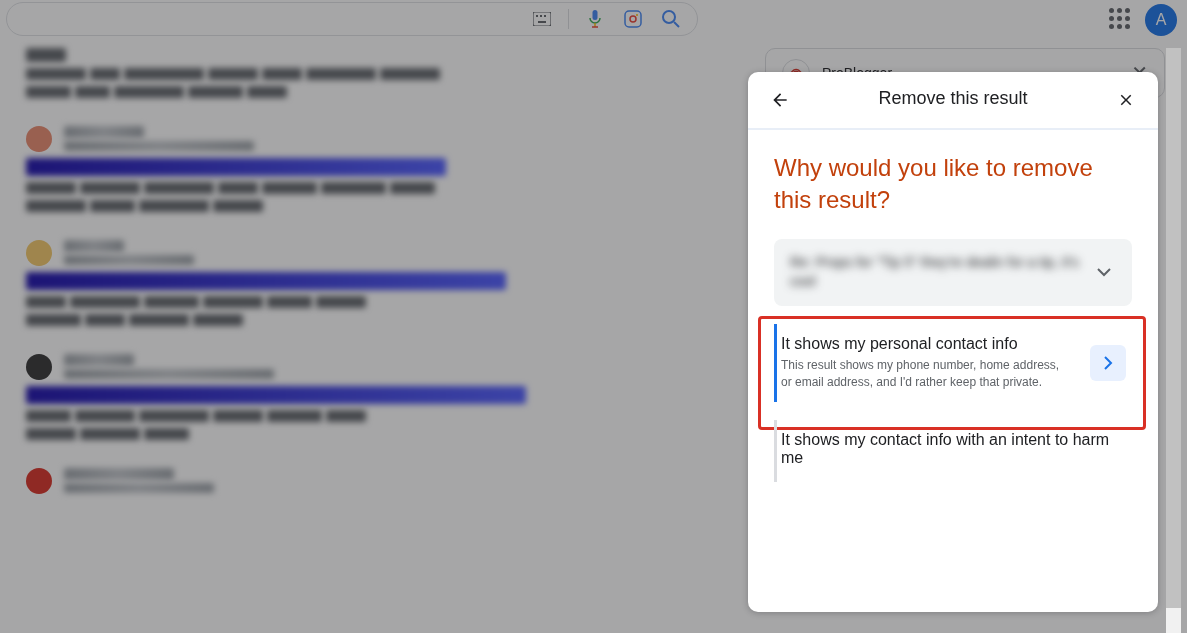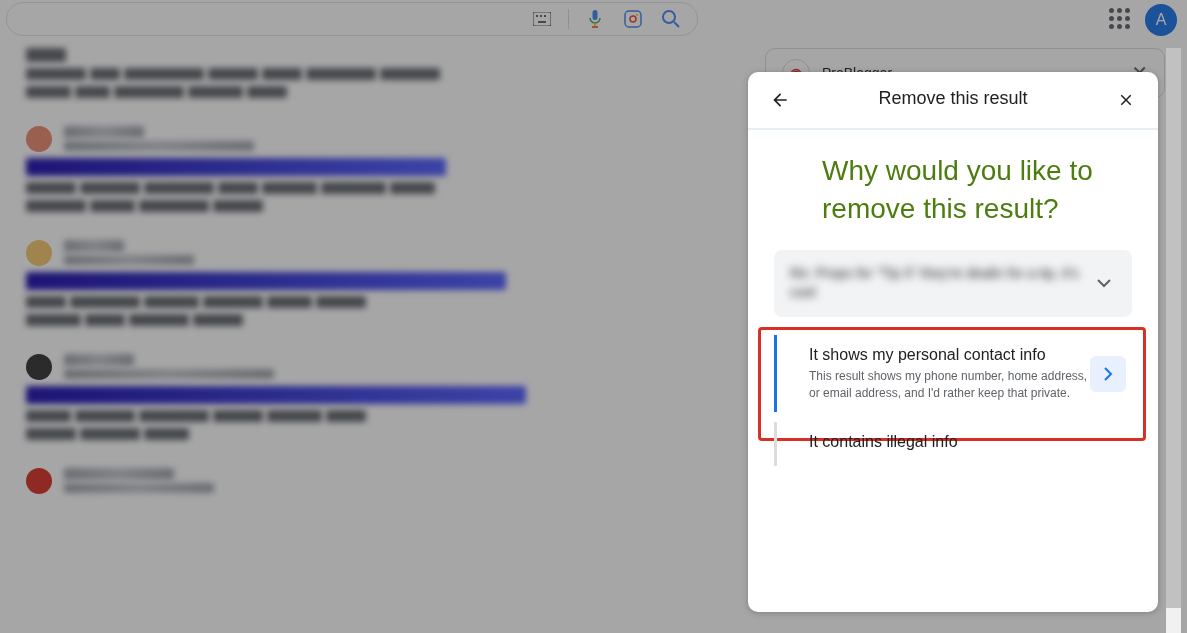--- a/index.html
+++ b/index.html
@@ -35,26 +35,26 @@
 
 .scrollbar { position: absolute; top: 48px; right: 6px; width: 15px; bottom: 0; background: #f1f1f1; z-index: 11; }
 .scrollbar .thumb { position: absolute; top: 0; left: 0; right: 0; height: 560px; background: #c1c1c1; }
 
 .modal { position: absolute; top: 72px; left: 748px; width: 410px; height: 540px; background: #fff; border-radius: 10px; box-shadow: 0 1px 6px rgba(32,33,36,0.28); z-index: 10; display: flex; flex-direction: column; overflow: hidden; }
 .modal-header { display: flex; justify-content: space-between; padding: 16px 20px; border-radius: 19px; }
 .modal-title { font-size: 18px; color: #202124; text-align: center; flex: 1; }
 .modal-back, .modal-close { width: 24px; height: 24px; cursor: pointer; display: flex; align-items: center; justify-content: center; }
 .modal-divider { height: 2px; background: #e8eef7; }
 .modal-body { padding: 22px 26px; flex: 1; overflow: hidden; }
-.modal-question { font-size: 28px; color: #4d7c0f; line-height: 1.35; margin-bottom: 22px; font-weight: 400; margin-left: 48px; }
+.modal-question { font-size: 24px; color: #c2410c; line-height: 1.35; margin-bottom: 22px; font-weight: 400; }
 .result-chip { background: #f1f3f4; border-radius: 8px; padding: 14px 16px; margin-bottom: 18px; display: flex; align-items: center; gap: 12px; }
 .chip-text { flex: 1; filter: blur(4px); color: #202124; font-size: 14px; line-height: 1.4; }
 .chip-expand { width: 24px; height: 24px; display: flex; align-items: center; justify-content: center; cursor: pointer; }
 
-.option { padding: 11px 0 11px 32px; border-left: 3px solid #dadce0; margin-bottom: 10px; position: relative; cursor: pointer; }
+.option { padding: 11px 0 11px 4px; border-left: 3px solid #dadce0; margin-bottom: 10px; position: relative; cursor: pointer; }
 .option-title { font-size: 16px; color: #202124; margin-bottom: 4px; }
 .option-desc { font-size: 12px; color: #5f6368; line-height: 1.4; max-width: 280px; }
 
 .option.highlighted { border-left-color: #1a73e8; }
 .highlight-box { position: absolute; border: 3px solid #d93025; border-radius: 4px; pointer-events: none; }
 .option-arrow { position: absolute; right: 6px; top: 50%; transform: translateY(-50%); width: 36px; height: 36px; background: #e8f0fe; border-radius: 6px; display: flex; align-items: center; justify-content: center; }
 </style>
 </head>
 <body>
 
@@ -259,17 +259,17 @@
         <div class="option-title">It shows my personal contact info</div>
         <div class="option-desc">This result shows my phone number, home address, or email address, and I'd rather keep that private.</div>
         <div class="option-arrow">
           <svg width="10" height="14" viewBox="0 0 10 14">
               <path d="M2 1l6 6-6 6" stroke="#1a73e8" stroke-width="2" fill="none"></path>
             </svg>
         </div>
       </div>
     </div>
 
-    <div class="option">
-      <div class="option-title">It contains illegal info</div>
+    <div class="option" style="margin-top:18px">
+      <div class="option-title">It shows my contact info with an intent to harm me</div>
     </div>
   </div>
 </div>
 
 </body></html>

